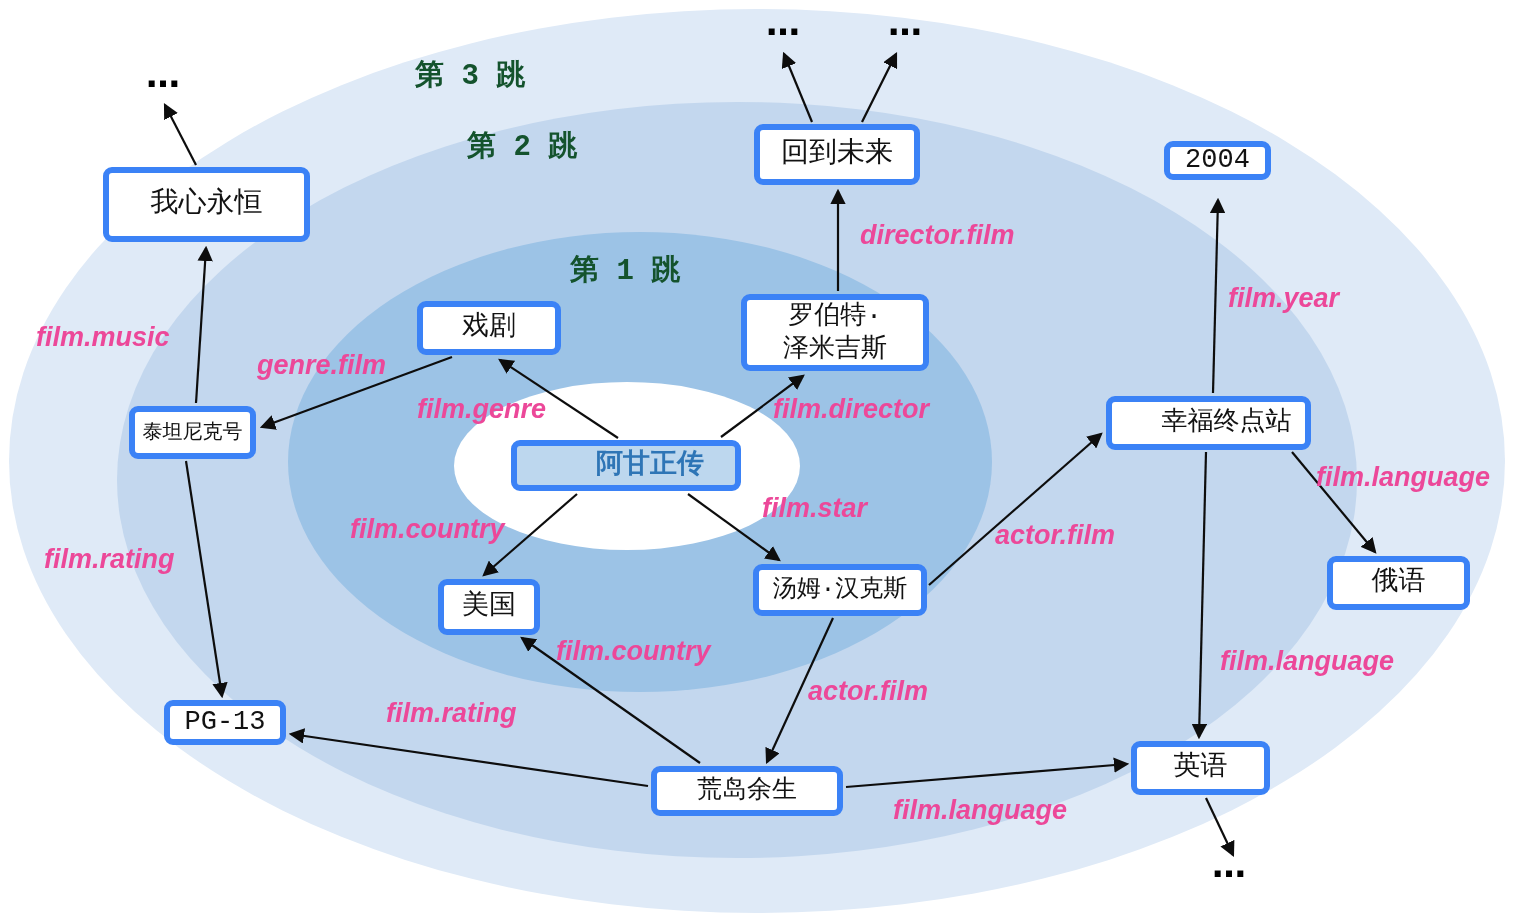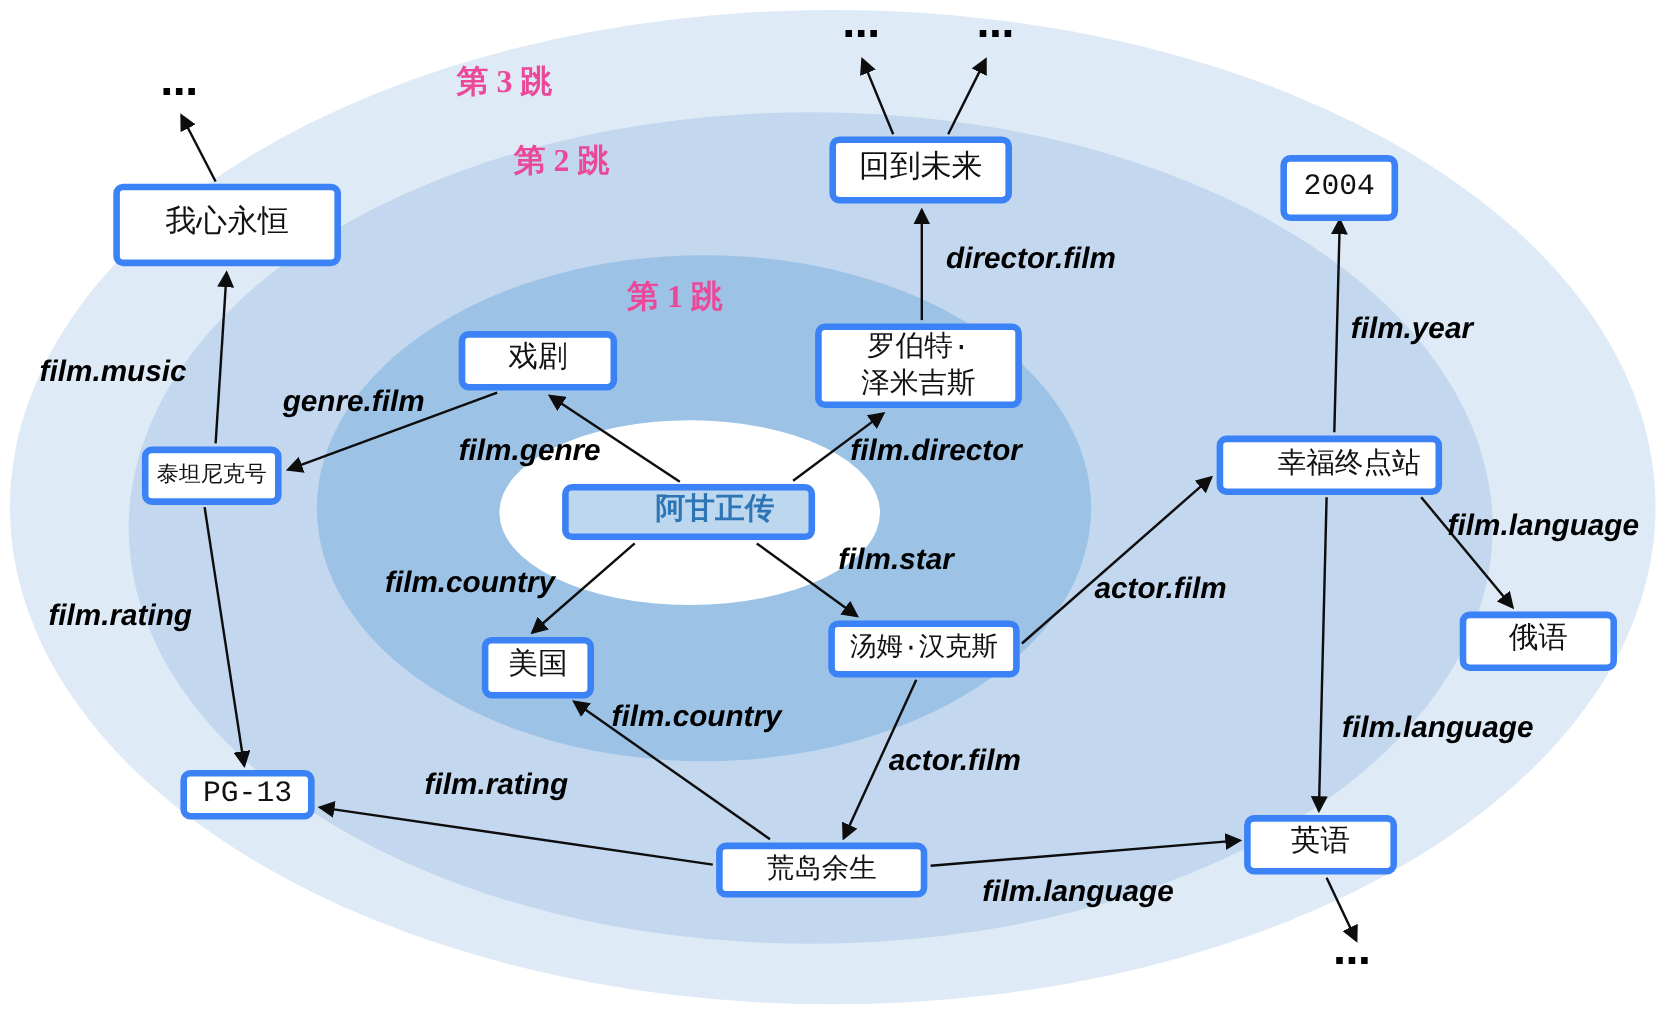--- a/index.html
+++ b/index.html
@@ -29,31 +29,31 @@
     color:#2e75b6;
     font-weight:600;
     padding-left:48px;
   }
   .node.twoline { flex-direction:column; line-height:1.25; }
   .rel {
     position:absolute;
     font-style:italic;
     font-weight:600;
     font-size:27px;
-    color:#000000;
+    color:#ec4899;
     white-space:nowrap;
     font-family:"Liberation Sans", sans-serif;
   }
   .hop {
     position:absolute;
     font-size:29px;
     font-weight:600;
-    color:#ec4899;
+    color:#14532d;
     white-space:nowrap;
-    font-family:Liberation Serif, serif;
+    font-family:Liberation Mono, monospace;
   }
   .dots {
     position:absolute;
     font-size:34px;
     font-weight:bold;
     color:#000000;
     line-height:1;
     font-family:"DejaVu Sans", sans-serif;
   }
 </style>
@@ -115,21 +115,21 @@
   <div class="node" style="left:414px; top:579px; width:102px; height:56px; font-size:27px;margin-left:24px;">美国</div>
   <div class="node" style="left:753px; top:564px; width:174px; height:52px; font-size:24px;">汤姆·汉克斯</div>
   <div class="node twoline" style="left:741px; top:294px; width:188px; height:77px; font-size:26px;justify-content:space-between;">
     <span>罗伯特·</span>
     <span>泽米吉斯</span>
   </div>
   <div class="node" style="left:754px; top:124px; width:166px; height:61px; font-size:28px;">回到未来</div>
   <div class="node" style="left:651px; top:766px; width:192px; height:50px; font-size:25px;">荒岛余生</div>
   <div class="node" style="left:1131px; top:741px; width:139px; height:54px; font-size:27px;">英语</div>
   <div class="node" style="left:1106px; top:396px; width:205px; height:54px; font-size:26px;padding-left:36px;">幸福终点站</div>
-  <div class="node" style="left:1164px; top:141px; width:107px; height:60px; font-size:27px;">2004</div>
+  <div class="node" style="left:1164px; top:141px; width:107px; height:39px; font-size:27px;">2004</div>
   <div class="node" style="left:1327px; top:556px; width:143px; height:54px; font-size:27px;">俄语</div>
 
   <div class="rel" style="left:257px; top:350px;">genre.film</div>
   <div class="rel" style="left:417px; top:394px;">film.genre</div>
   <div class="rel" style="left:773px; top:394px;">film.director</div>
   <div class="rel" style="left:860px; top:220px;">director.film</div>
   <div class="rel" style="left:36px;  top:322px;">film.music</div>
   <div class="rel" style="left:44px;  top:544px;">film.rating</div>
   <div class="rel" style="left:350px; top:514px;">film.country</div>
   <div class="rel" style="left:762px; top:493px;">film.star</div>

